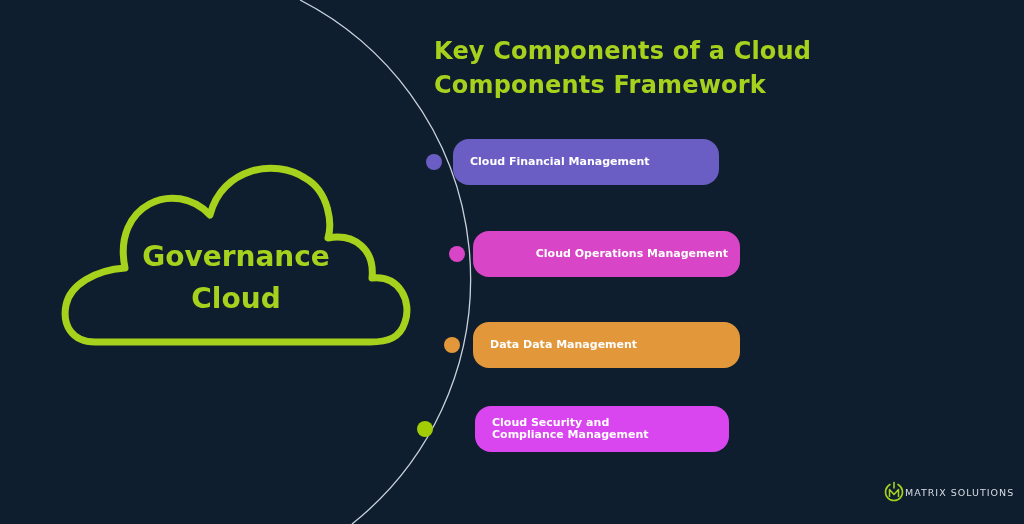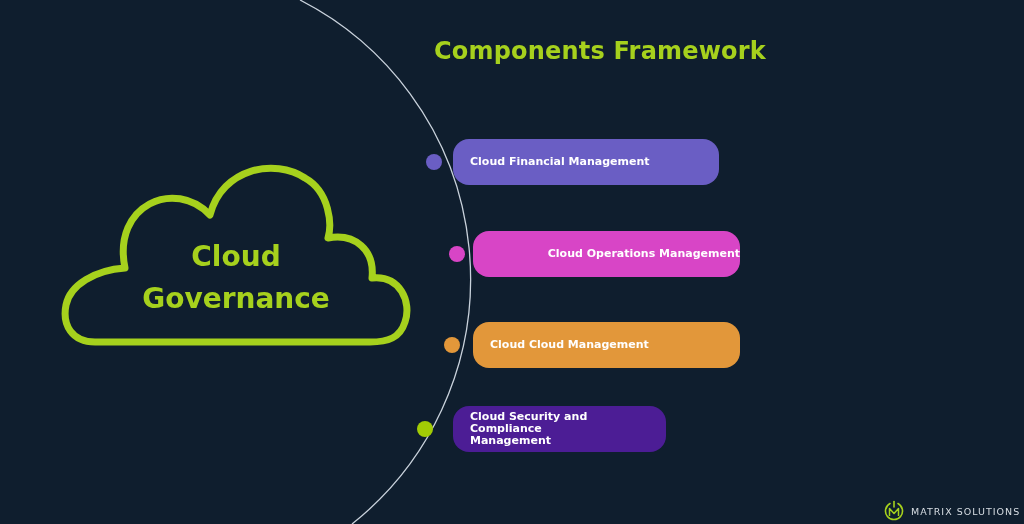--- a/index.html
+++ b/index.html
@@ -1,72 +1,73 @@
 <!DOCTYPE html>
 <html><head>
 <meta charset="utf-8">
 <style>
   html, body { margin:0; padding:0; }
   body { width:1024px; height:524px; overflow:hidden; background:#0f1e2e; position:relative; font-family:"DejaVu Sans", sans-serif; }
   .canvas { position:absolute; left:0; top:0; width:1024px; height:524px; }
   .title { position:absolute; left:434px; top:34px; width:420px; color:#a6d11d; font-weight:bold; font-size:24px; line-height:34px; letter-spacing:0.2px; }
   .cloud-label { position:absolute; left:110px; top:236px; width:252px; text-align:center; color:#a6d11d; font-weight:bold; font-size:28px; line-height:42px; }
-  .pill { position:absolute; height:46px; border-radius:16px; display:flex; align-items:center; padding-left:17px; padding-right:0; box-sizing:border-box; color:#ffffff; font-weight:bold; font-size:11px; line-height:12px; }
+  .pill { position:absolute; height:46px; border-radius:16px; display:flex; align-items:center; padding-left:17px; padding-right:12px; box-sizing:border-box; color:#ffffff; font-weight:bold; font-size:11px; line-height:12px; }
   .dot { position:absolute; width:16px; height:16px; border-radius:50%; }
-  .logo { position:absolute; left:883px; top:500px; display:flex; align-items:center; gap:6px; }
+  .logo { position:absolute; left:883px; top:481px; display:flex; align-items:center; }
   .logo-text { color:#d7dde3; font-size:9.5px; letter-spacing:1px; font-family:"DejaVu Sans", sans-serif; }
 </style>
 </head>
 <body>
 
 <div class="canvas">
 
   <svg width="1024" height="524" style="position:absolute;left:0;top:0">
     <path d="M 300 0 A 313 313 0 0 1 352 524" fill="none" stroke="#c9d2dc" stroke-width="1.3"></path>
   </svg>
 
   <div class="title">
+    <div>Key Components of a Cloud</div>
     <div>Components Framework</div>
   </div>
 
   <svg width="1024" height="524" style="position:absolute;left:0;top:0">
     <path d="M 125 268
              C 112 205, 175 178, 210 215
              C 222 168, 275 158, 305 178
              C 330 192, 332 225, 328 238
              C 355 233, 375 250, 372 278
              C 400 275, 412 302, 405 322
              C 400 338, 388 342, 370 342
              L 95 342
              C 72 342, 62 325, 66 305
              C 70 285, 95 270, 125 268 Z" fill="none" stroke="#a6d11d" stroke-width="7" stroke-linejoin="round"></path>
   </svg>
 
   <div class="cloud-label">
+    <div>Governance</div>
     <div>Cloud</div>
-    <div>Governance</div>
   </div>
 
   <div class="dot" style="left:426px;top:154px;background:#6a5ec4;"></div>
   <div class="pill" style="left:453px;top:139px;width:266px;background:#6a5ec4;">
     <span>Cloud Financial Management</span>
   </div>
 
   <div class="dot" style="left:449px;top:246px;background:#d845c6;"></div>
   <div class="pill" style="left:473px;top:231px;width:267px;background:#d845c6;justify-content:flex-end;">
     <span>Cloud Operations Management</span>
   </div>
 
   <div class="dot" style="left:444px;top:337px;background:#e2973a;"></div>
   <div class="pill" style="left:473px;top:322px;width:267px;background:#e2973a;">
-    <span>Cloud Cloud Management</span>
+    <span>Data Data Management</span>
   </div>
 
   <div class="dot" style="left:417px;top:421px;background:#a2cc05;"></div>
-  <div class="pill" style="left:453px;top:406px;width:213px;background:#4c1d95;padding-right:60px;">
+  <div class="pill" style="left:475px;top:406px;width:254px;background:#d946ef;padding-right:60px;">
     <span>Cloud Security and Compliance Management</span>
   </div>
 
   <div class="logo">
     <svg width="22" height="22" viewBox="0 0 22 22">
       <path d="M 7 3.5 A 8.5 8.5 0 1 0 15 3.5" fill="none" stroke="#a6d11d" stroke-width="1.6" stroke-linecap="round"></path>
       <line x1="11" y1="1.5" x2="11" y2="7" stroke="#a6d11d" stroke-width="1.6" stroke-linecap="round"></line>
       <path d="M 6.5 16 L 6.5 8.5 L 11 13.5 L 15.5 8.5 L 15.5 16" fill="none" stroke="#a6d11d" stroke-width="1.5" stroke-linejoin="round"></path>
     </svg>
     <span class="logo-text">MATRIX SOLUTIONS</span>

